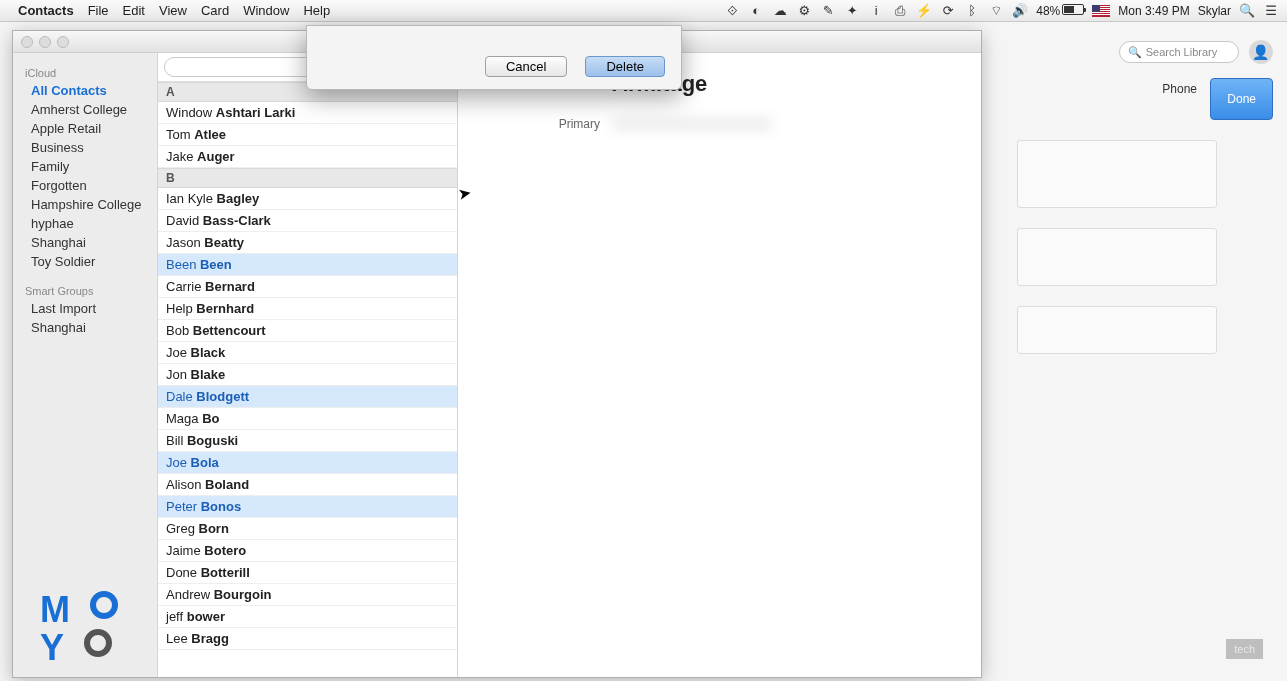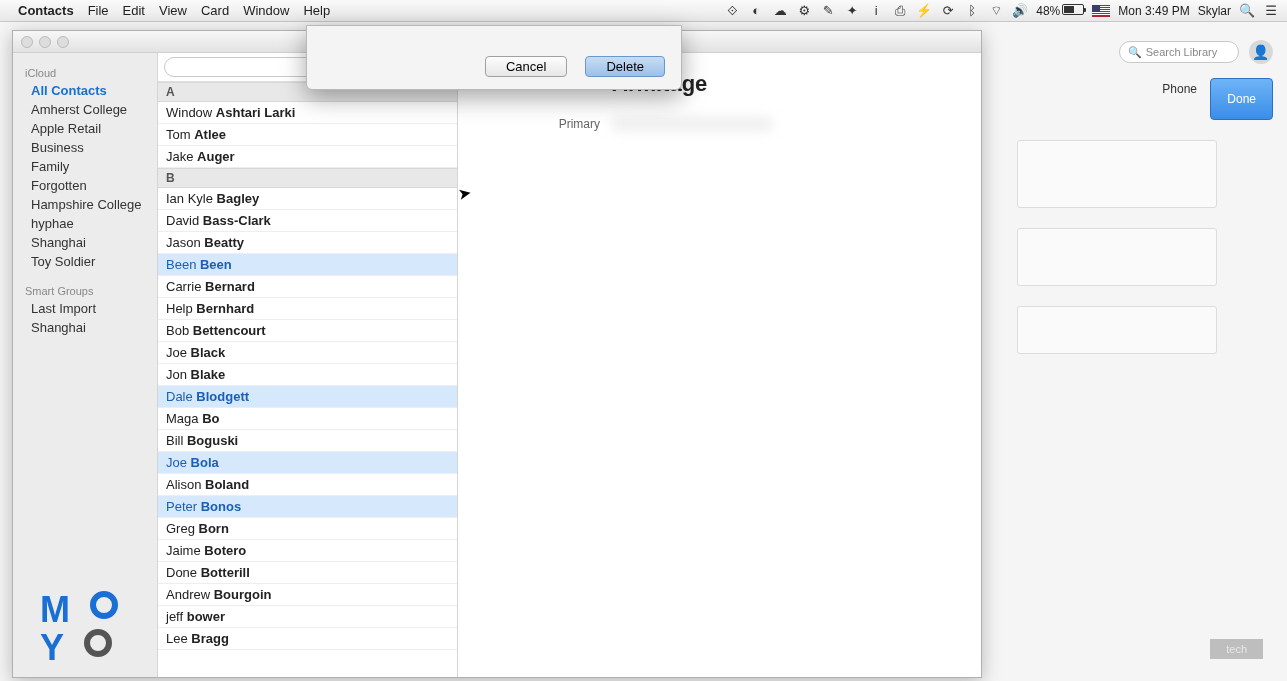--- a/index.html
+++ b/index.html
@@ -66,21 +66,21 @@
 .dialog-buttons { display: flex; justify-content: flex-end; gap: 18px; margin-top: 16px; }
 .dbtn { padding: 2px 20px; font-size: 13px; border-radius: 4px; border: 1px solid #a0a0a0; background: linear-gradient(#fdfdfd,#e6e6e6); cursor: default;}
 .dbtn.default { background: linear-gradient(#c7ddf5,#9cc0ea); border-color: #6a98cc; }
 
 .logo { position: absolute; left: 40px; bottom: 14px; font-size: 36px; font-weight: 700; letter-spacing: 6px; line-height: 1.05;}
 .logo .b { color: #1a6fd4; } 
 .logo-row { display:flex; gap:14px; }
 .logo-circle { width: 28px; height: 28px; border: 6px solid #1a6fd4; border-radius: 50%; display:inline-block;}
 .logo-square { width: 28px; height: 28px; border: 6px solid #555; border-radius: 50%; display:inline-block;}
 
-.tech-tag { position:absolute; right:24px; bottom:22px; background:#888; color:#ddd; font-size:11px; padding:4px 16px; opacity:.5;}
+.tech-tag { position:absolute; right:24px; bottom:22px; background:#888; color:#ddd; font-size:11px; padding:4px 8px; opacity:.5;}
 
 .cursor { position: absolute; left: 458px; top: 184px; font-size: 16px; color: #000; z-index: 60; transform: rotate(-10deg);}
 </style>
 </head>
 <body>
 
 <div class="menubar">
   <span class="apple"></span>
   <span class="app-name">Contacts</span>
   <span class="menu-item">File</span>

